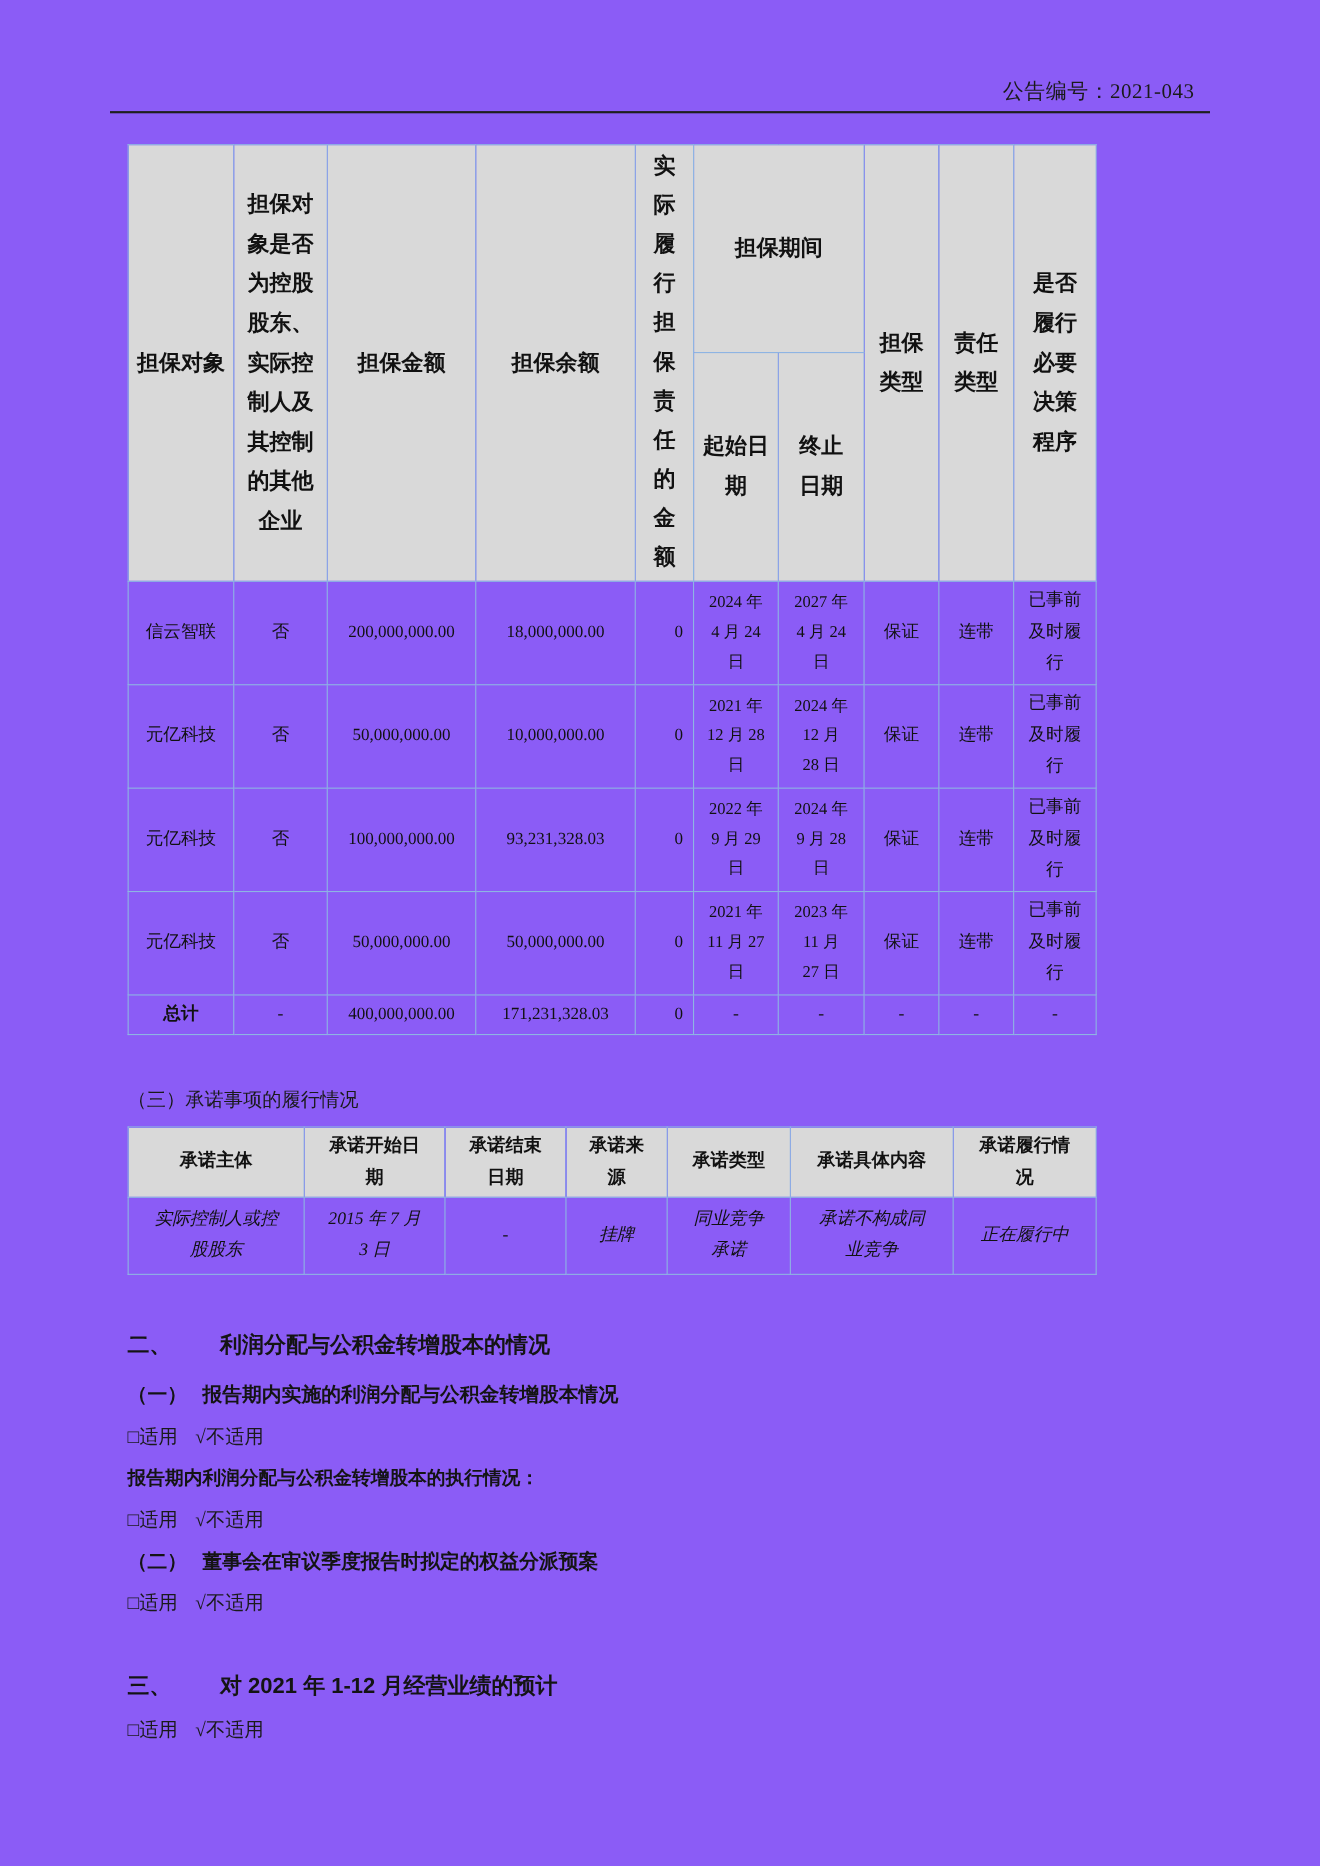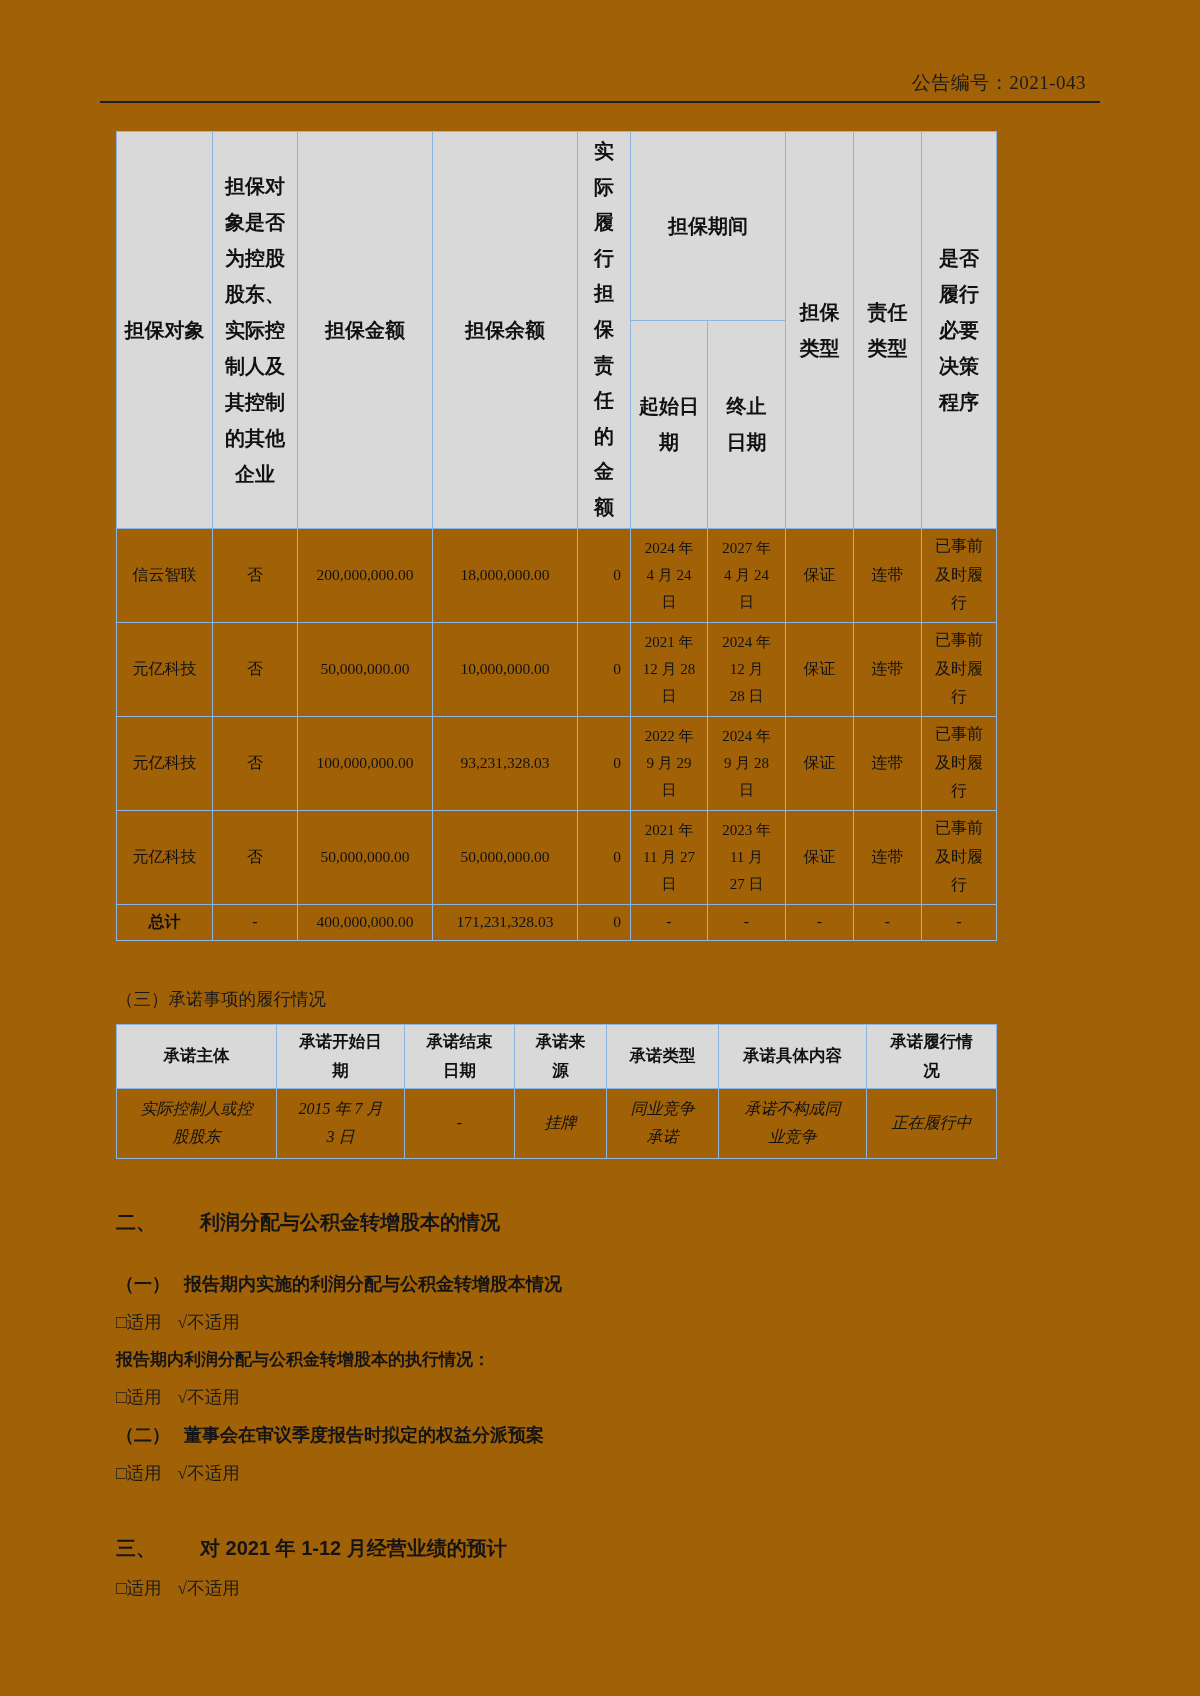--- a/index.html
+++ b/index.html
@@ -2,21 +2,21 @@
 <html><head>
 <meta charset="utf-8">
 <style>
   * { box-sizing: border-box; }
   html,body { margin:0; padding:0; background:#ffffff; }
   .page {
     position: relative;
     width: 1200px;
     height: 1696px;
     margin: 0 auto;
-    background: #a16207;
+    background: #8b5cf6;
     font-family: "Liberation Serif", "DejaVu Serif", serif;
     color: #111;
     overflow: hidden;
   }
   
   .doc-header {
     margin: 0 100px;
     padding-top: 70px;
   }
   .doc-number {
@@ -93,21 +93,21 @@
   
   .sec1 {
     margin-top: 50px;
     font-family: "Liberation Sans", "DejaVu Sans", sans-serif;
     font-weight: bold;
     font-size: 20px;
     color: #141414;
   }
   .sec1 .num { display:inline-block; min-width: 84px; }
   .sec2 {
-    margin-top: 36px;
+    margin-top: 20px;
     font-family: "Liberation Sans", "DejaVu Sans", sans-serif;
     font-weight: bold;
     font-size: 18px;
     color: #141414;
   }
   .sec2 .num { display:inline-block; margin-right: 14px; }
   .exec-line {
     margin-top: 14px;
     font-family: "Liberation Sans", "DejaVu Sans", sans-serif;
     font-weight: bold;

